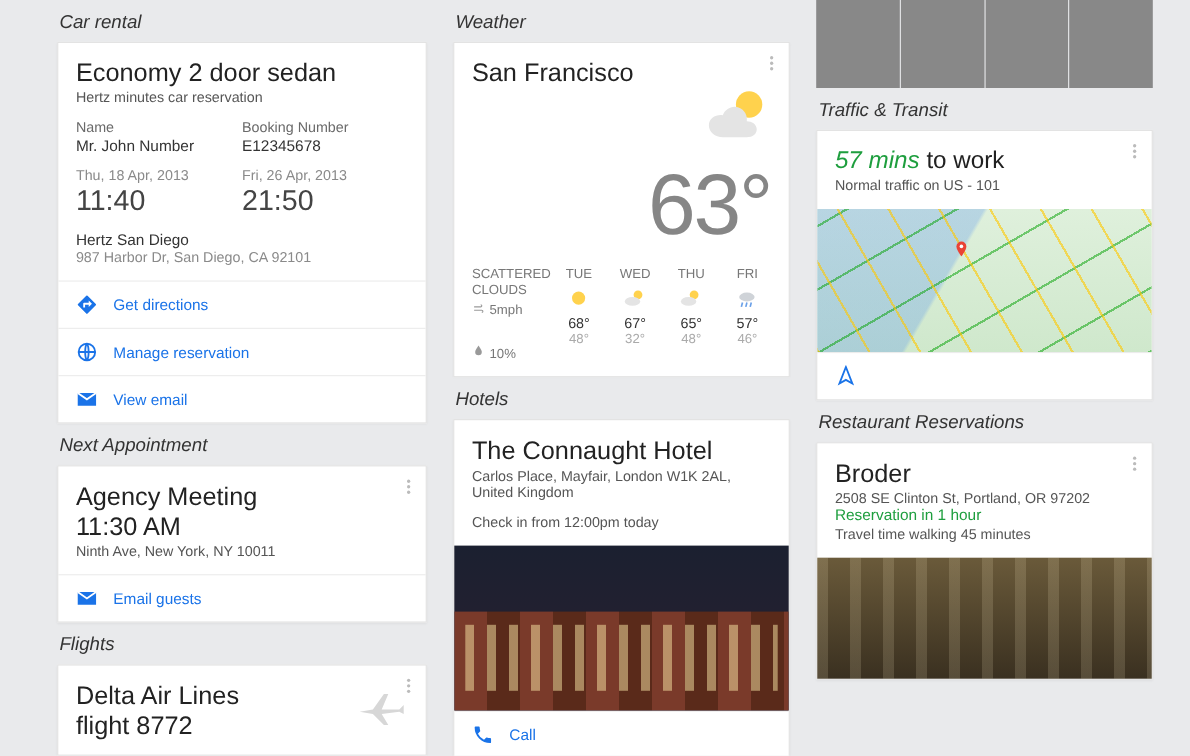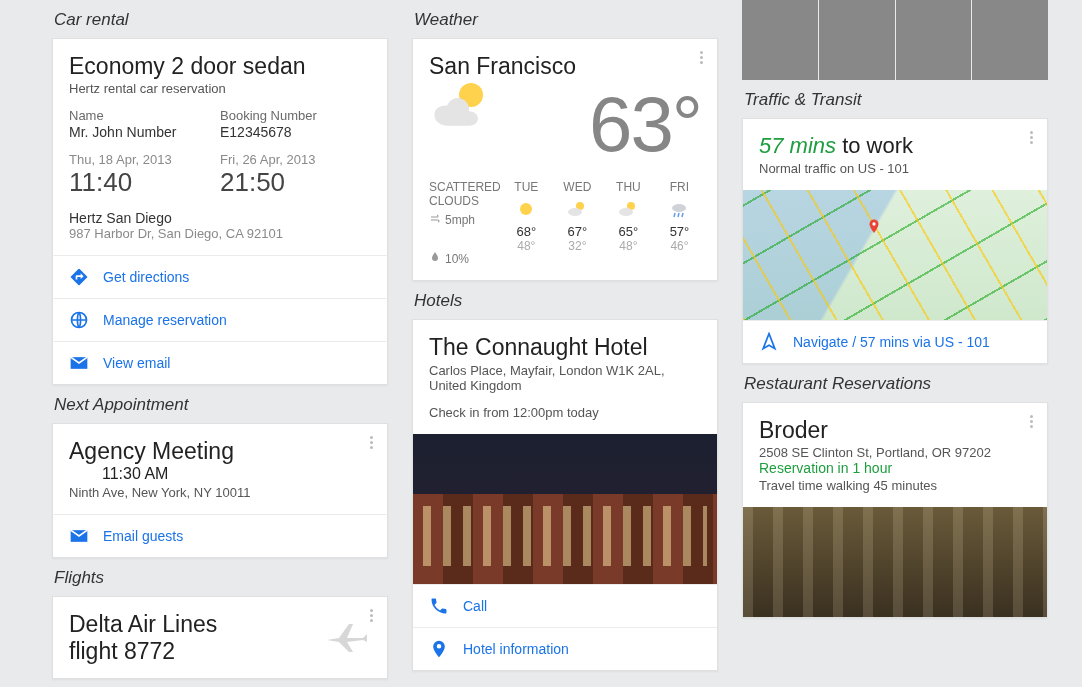--- a/index.html
+++ b/index.html
@@ -43,21 +43,21 @@
     padding: 11px 16px; border-top: 1px solid #ececec;
     color: #1a73e8; font-size: 14px; cursor: pointer;
   }
   .card-action .ico { width: 20px; height: 20px; display:flex; align-items:center; justify-content:center; }
   .card-action .ico svg { width: 20px; height: 20px; }
   .card-menu { position: absolute; right: 8px; top: 10px; cursor: pointer; }
   .card-rel { position: relative; }
   .dots { width:16px; height:16px; display:flex; flex-direction:column; align-items:center; justify-content:center; gap:2px; }
   .dots span { width:3px; height:3px; background:#bbb; border-radius:50%; }
   
-  .weather-top { display:flex; align-items:flex-start; justify-content:space-between; padding: 0 16px 6px 16px;}
+  .weather-top { display:flex; align-items:flex-end; justify-content:space-between; padding: 0 16px 6px 16px; flex-direction: column;}
   .weather-temp { font-size: 78px; font-weight: 200; color:#868686; letter-spacing:-2px; }
   .wicon-main { width:62px; height:62px; position:relative; }
   .sun { position:absolute; top:4px; right:8px; width:24px; height:24px; border-radius:50%; background:#ffd24d; }
   .cloud { position:absolute; bottom:4px; left:0; }
   .cloud svg { width:58px; height:40px; }
   .forecast { display:flex; padding: 4px 12px 14px 12px; gap:0; }
   .fcol { flex:1; text-align:center; font-size:12px; color:#666; }
   .fday { font-size:12px; color:#777; margin-bottom:4px; }
   .fhi { color:#333; font-size:13px; margin-top:4px; }
   .flo { color:#aaa; font-size:12px; }
@@ -117,21 +117,21 @@
 </head>
 <body>
 
 <div class="cols">
 
   <div class="col col1">
     <div class="section-title">Car rental</div>
     <div class="card">
       <div class="card-pad">
         <div class="card-title">Economy 2 door sedan</div>
-        <div class="card-sub">Hertz rental car reservation</div>
+        <div class="card-sub">Hertz minutes car reservation</div>
         <div class="row2">
           <div>
             <div class="lbl">Name</div>
             <div class="val">Mr. John Number</div>
           </div>
           <div>
             <div class="lbl">Booking Number</div>
             <div class="val">E12345678</div>
           </div>
         </div>
@@ -182,21 +182,21 @@
     <div class="card card-rel">
       <div class="card-menu">
           <div class="dots">
             <span></span>
             <span></span>
             <span></span>
           </div>
         </div>
       <div class="card-pad">
         <div class="card-title">Agency Meeting</div>
-        <div class="card-title" style="font-size:16px;margin-left:33px;">11:30 AM</div>
+        <div class="card-title" style="font-size:23px;">11:30 AM</div>
         <div class="card-sub">Ninth Ave, New York, NY 10011</div>
       </div>
       <div class="card-action">
         <span class="ico">
           <svg viewBox="0 0 24 24" fill="#1a73e8">
               <path d="M2 5h20v14H2z"></path>
               <path d="M2 5l10 7L22 5" fill="none" stroke="#fff" stroke-width="2"></path>
             </svg>
         </span>
         <span>Email guests</span>
@@ -245,21 +245,21 @@
           <div class="cloud"><svg viewBox="0 0 64 40">
                 <path fill="#e4e4e4" d="M20 34c-8 0-14-5-14-12s7-11 14-10c2-6 9-10 15-8 7 2 10 9 9 14 5 0 10 3 10 8s-4 8-10 8H20z"></path>
               </svg></div>
         </div>
         <div class="weather-temp">63°</div>
       </div>
       <div class="forecast">
         <div class="cur-col">
           <div>SCATTERED</div>
           <div>CLOUDS</div>
-          <div style="margin-top:4px; display:flex; align-items:center; gap:4px;">
+          <div style="margin-top:4px; display:flex; align-items:flex-start; gap:4px;">
             <span><svg width="12" height="12" viewBox="0 0 24 24" fill="#999">
                   <path d="M4 11h12a3 3 0 100-6v2a1 1 0 110 2H4zM4 15h14a3 3 0 110 6v-2a1 1 0 100-2H4z"></path>
                 </svg></span>
             <span>5mph</span>
           </div>
           <div style="display:flex; align-items:center; gap:4px;margin-top:24px;">
             <span><svg width="12" height="12" viewBox="0 0 24 24" fill="#999">
                   <path d="M12 2C8 8 6 11 6 14a6 6 0 0012 0c0-3-2-6-6-12z"></path>
                 </svg></span>
             <span>10%</span>
@@ -373,21 +373,20 @@
               <circle cx="12" cy="8" r="2.2" fill="#fff"></circle>
             </svg>
         </div>
       </div>
       <div class="card-action">
         <span class="ico">
           <svg viewBox="0 0 24 24" fill="none" stroke="#1a73e8" stroke-width="2">
               <path d="M12 2l7 18-7-4-7 4 7-18z" fill="#fff"></path>
             </svg>
         </span>
-        <span>Navigate / 57 mins via US - 101</span>
       </div>
     </div>
 
     <div class="section-title">Restaurant Reservations</div>
     <div class="card card-rel">
       <div class="card-menu">
           <div class="dots">
             <span></span>
             <span></span>
             <span></span>

